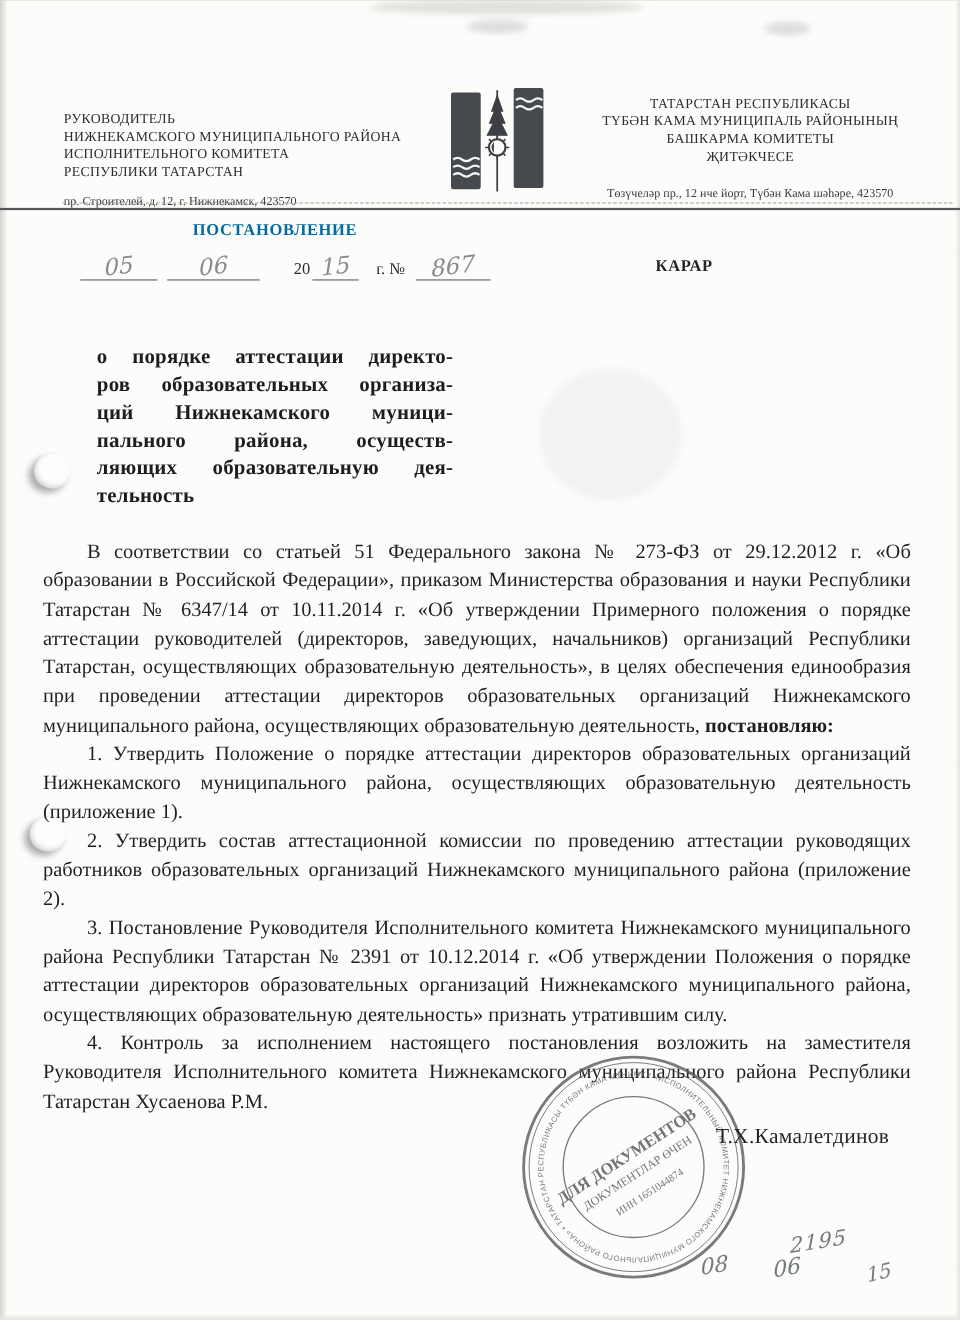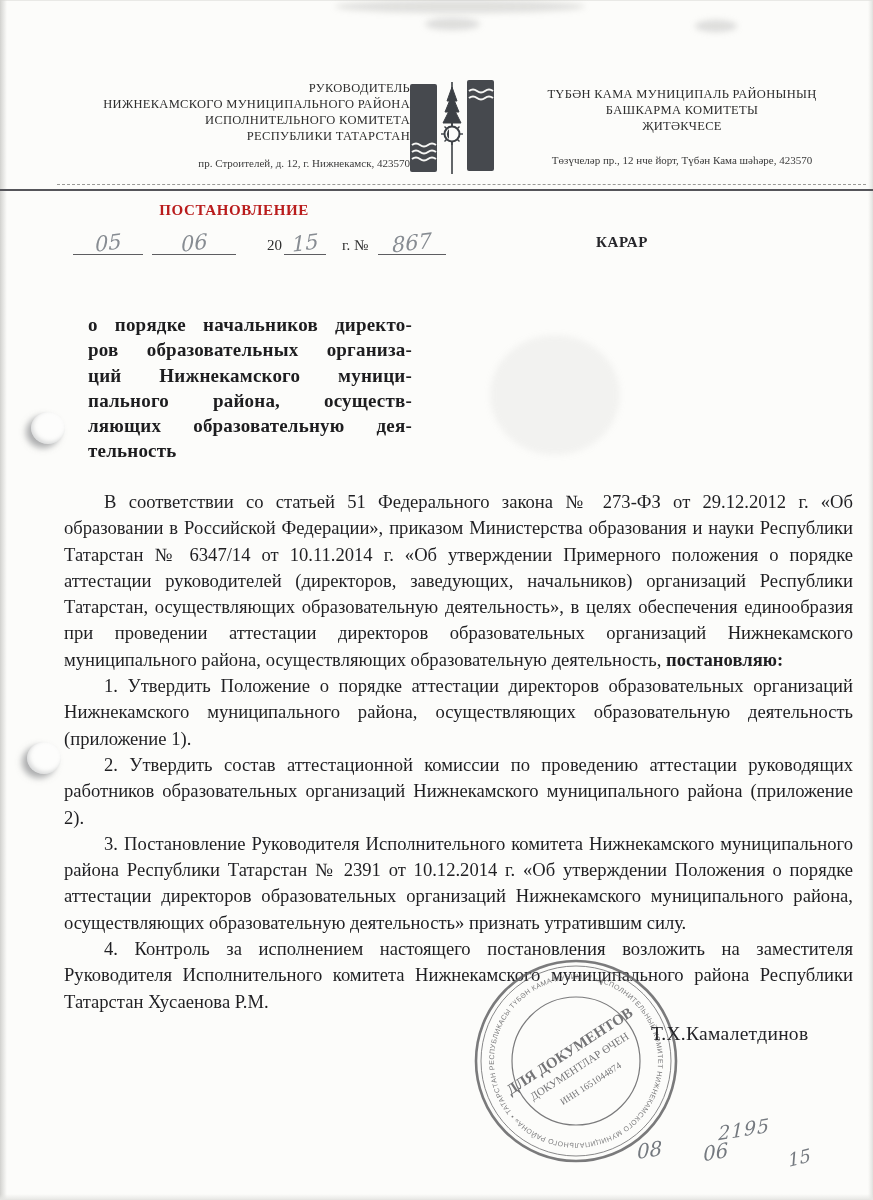--- a/index.html
+++ b/index.html
@@ -17,35 +17,35 @@
   .edge-bottom{position:absolute;left:0;bottom:0;width:100%;height:6px;
     background:linear-gradient(to top,#e6e6e3,rgba(250,250,248,0));}
 
   
   .smudge{position:absolute;border-radius:50%;filter:blur(3px);pointer-events:none;}
   .hole{position:absolute;width:34px;height:32px;border-radius:50%;
     background:#fdfdfc;
     box-shadow:-5px 4px 6px rgba(110,112,115,.55), inset 2px -2px 4px rgba(150,152,155,.35);}
 
   
-  .hdr-left{position:absolute;left:58px;top:80px;width:352px;text-align:right;}
+  .hdr-left{position:absolute;left:58px;top:100px;width:352px;text-align:left;}
   .hdr-right{position:absolute;left:496px;top:86px;width:372px;text-align:center;}
   .org-line{font-size:12.5px;line-height:16px;letter-spacing:.3px;color:#2d2d2d;font-weight:500;}
   .hdr-addr{font-size:11px;color:#3a3a3a;margin-top:20px;}
   .hdr-addr.left-a{margin-top:13px;}
   .emblem{position:absolute;left:409px;top:79px;width:86px;height:97px;}
 
   .rule-dotted{position:absolute;left:57px;top:184px;width:809px;height:0;
     border-top:1.6px dashed #9a9a96;}
   .rule-solid{position:absolute;left:0px;top:189px;width:873px;height:0;
     border-top:2px solid #55555a;}
 
   
-  .doctype-ru{position:absolute;left:58px;top:202px;width:352px;text-align:center;
-    font-weight:bold;font-size:15px;letter-spacing:.6px;color:#b91c1c;}
+  .doctype-ru{position:absolute;left:74px;top:202px;width:352px;text-align:center;
+    font-weight:bold;font-size:15px;letter-spacing:.6px;color:#0369a1;}
   .doctype-tt{position:absolute;left:496px;top:202px;width:252px;text-align:center;
     font-weight:bold;font-size:15px;letter-spacing:.6px;color:#26262a;margin-top:32px;}
 
   
   .date-row{position:absolute;left:73px;top:221px;height:34px;font-size:15px;color:#333;
     display:flex;align-items:flex-end;}
   .slot{display:inline-block;border-bottom:1.7px solid #5d5d60;text-align:center;}
   .hand{font-family:"DejaVu Serif", serif;font-style:italic;color:#878c92;}
   .hw-day{width:70px;}
   .hw-month{width:84px;margin-left:9px;}
@@ -56,21 +56,21 @@
   .g20{margin-left:29px;}
   .gnom{margin-left:14px;}
 
   
   .doc-title{position:absolute;left:88px;top:312px;width:324px;
     font-weight:bold;font-size:19px;line-height:25.3px;color:#1d1d1f;letter-spacing:.2px;}
   .t-line{text-align:justify;text-align-last:justify;}
   .t-line.last{text-align-last:left;}
 
   
-  .doc-body{position:absolute;left:64px;top:489px;width:789px;
+  .doc-body{position:absolute;left:39px;top:489px;width:789px;
     font-size:18.6px;line-height:26.3px;color:#1f1f22;}
   .doc-body p{margin:0;text-indent:40px;text-align:justify;}
   .bold{font-weight:bold;}
 
   
   .stamp{position:absolute;left:470px;top:955px;width:212px;height:212px;opacity:.82;}
   .sig-name{position:absolute;left:651px;top:1023px;font-size:19.5px;color:#242428;letter-spacing:.3px;}
 
   
   .bn{position:absolute;font-family:"DejaVu Serif", serif;font-style:italic;color:#74797f;}
@@ -132,20 +132,21 @@
           <line x1="35.5" y1="47.5" x2="37.5" y2="49.5"></line>
             <line x1="48.5" y1="60.5" x2="50.5" y2="62.5"></line>
           <line x1="35.5" y1="62.5" x2="37.5" y2="60.5"></line>
             <line x1="48.5" y1="49.5" x2="50.5" y2="47.5"></line>
         </g>
       </g>
     </svg>
   </div>
 
   <div class="hdr-right">
+    <div class="org-line">ТАТАРСТАН РЕСПУБЛИКАСЫ</div>
     <div class="org-line">ТҮБӘН КАМА МУНИЦИПАЛЬ РАЙОНЫНЫҢ</div>
     <div class="org-line">БАШКАРМА КОМИТЕТЫ</div>
     <div class="org-line">ҖИТӘКЧЕСЕ</div>
     <div class="hdr-addr">Төзүчеләр пр., 12 нче йорт, Түбән Кама шәһәре, 423570</div>
   </div>
 
   <div class="rule-dotted"></div>
   <div class="rule-solid"></div>
 
   <div class="doctype-ru">ПОСТАНОВЛЕНИЕ</div>
@@ -154,21 +155,21 @@
   <div class="date-row">
     <span class="slot hw-day"><span class="hand hand-lg">05</span></span>
     <span class="slot hw-month"><span class="hand hand-lg">06</span></span>
     <span class="printed g20">20</span>
     <span class="slot hw-year"><span class="hand hand-lg">15</span></span>
     <span class="printed gnom">г. №</span>
     <span class="slot hw-num"><span class="hand hand-lg">867</span></span>
   </div>
 
   <div class="doc-title">
-    <div class="t-line">о порядке начальников директо-</div>
+    <div class="t-line">о порядке аттестации директо-</div>
     <div class="t-line">ров образовательных организа-</div>
     <div class="t-line">ций Нижнекамского муници-</div>
     <div class="t-line">пального района, осуществ-</div>
     <div class="t-line">ляющих образовательную дея-</div>
     <div class="t-line last">тельность</div>
   </div>
 
   <div class="doc-body">
     <p><span>В соответствии со статьей 51 Федерального закона  № 273-ФЗ от 29.12.2012 г. «Об образовании в Российской Федерации», приказом Министерства образования и науки Республики Татарстан № 6347/14 от 10.11.2014 г. «Об утверждении Примерного положения о порядке аттестации руководителей (директоров, заведующих, начальников) организаций Республики Татарстан, осуществляющих образовательную деятельность», в целях обеспечения единообразия при проведении аттестации директоров образовательных организаций Нижнекамского муниципального района, осуществляющих образовательную деятельность, </span><span class="bold">постановляю:</span></p>
     <p><span>1. Утвердить Положение о порядке аттестации  директоров образовательных организаций Нижнекамского муниципального района, осуществляющих образовательную деятельность (приложение 1).</span></p>

